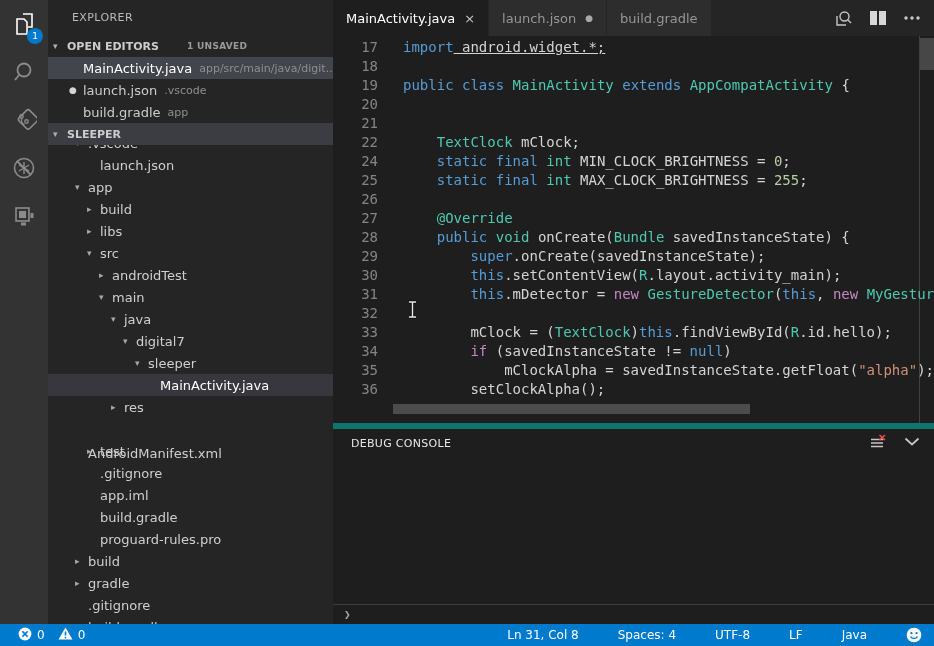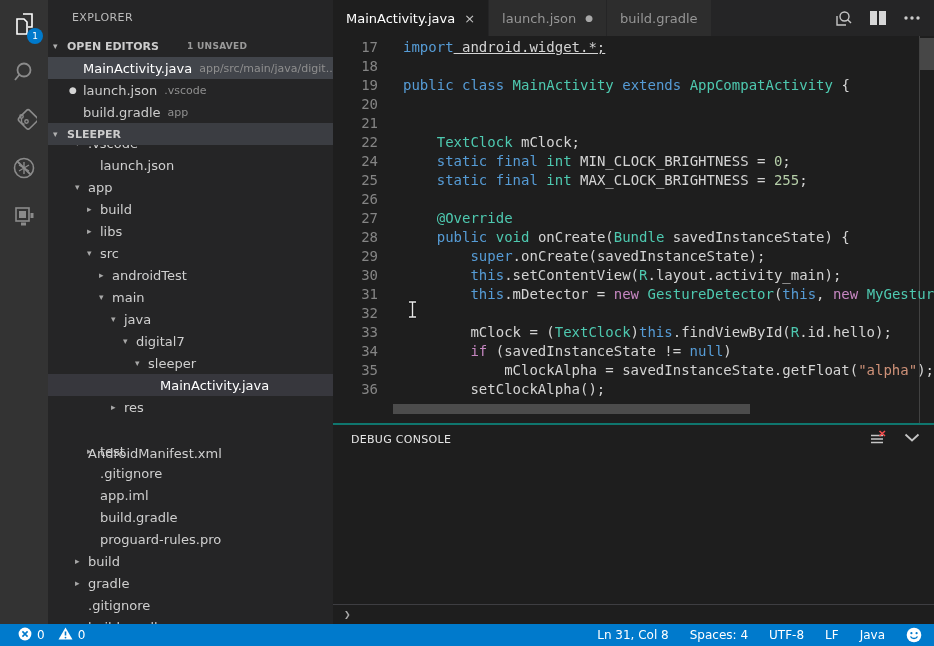--- a/index.html
+++ b/index.html
@@ -49,33 +49,33 @@
   .code-line { position:relative; height:19px; line-height:19px; display:flex;
     font-family:"DejaVu Sans Mono", monospace; font-size:14px; }
   .ln { width:45px; margin-right:25px; text-align:right; color:#858585; flex:none; }
   .code { white-space:pre; }
   #code-lines { position:absolute; top:2px; left:0; right:0; }
   #vscroll { position:absolute; right:0; top:2px; width:14px; height:32px; background:rgba(121,121,121,.45); }
   #hscroll { position:absolute; left:60px; top:368px; width:357px; height:10px; background:rgba(121,121,121,.5); }
   #ibeam { position:absolute; left:73px; top:264px; }
 
   
-  #panel { position:absolute; left:0; top:423px; width:601px; height:201px; background:#1e1e1e; border-top:2px solid #0f766e; }
+  #panel { position:absolute; left:0; top:423px; width:601px; height:201px; background:#1e1e1e; border-top:6px solid #0f766e; }
   #panel-title { position:absolute; left:18px; top:8px; font-size:11px; color:#e7e7e7; letter-spacing:.3px; cursor:pointer; }
   #panel-actions { position:absolute; right:14px; top:5px; display:flex; gap:17px; align-items:center; }
   #panel-actions > span { cursor:pointer; display:flex; }
   #panel-input { position:absolute; left:0; bottom:0; width:100%; height:20px; border-top:1px solid #3e3e42;
     display:flex; align-items:center; padding-left:11px; cursor:text; }
   #panel-prompt { color:#aaaaaa; font-size:11px; font-weight:bold; font-family:"DejaVu Sans Mono", monospace; }
 
   
   #statusbar { position:absolute; left:0; top:624px; width:934px; height:22px; background:#007acc;
     display:flex; align-items:center; color:#ffffff; font-size:12px; z-index:6; }
   #sb-left { display:flex; align-items:center; gap:5px; padding-left:18px; cursor:pointer; }
-  #sb-right { margin-left:auto; display:flex; align-items:center; gap:21px; padding-right:12px; }
+  #sb-right { margin-left:auto; display:flex; align-items:center; gap:39px; padding-right:12px; }
   .sb-item { cursor:pointer; white-space:nowrap; }
   #sb-smiley { display:flex; cursor:pointer; }
 </style>
 </head>
 <body>
 
 <div id="activitybar">
   <div class="ab-item">
     <span>
       <svg width="26" height="26" viewBox="0 0 26 26" fill="none">

